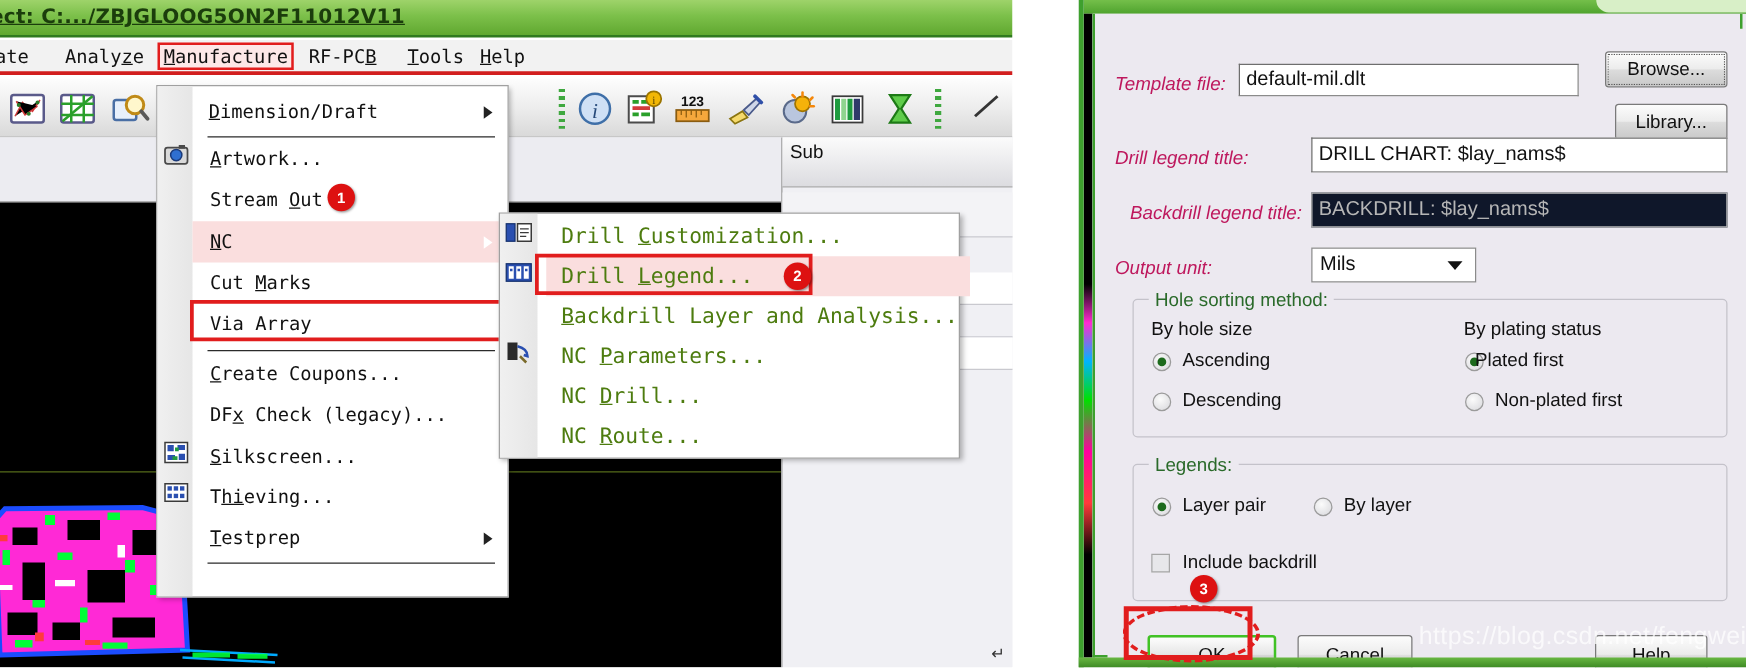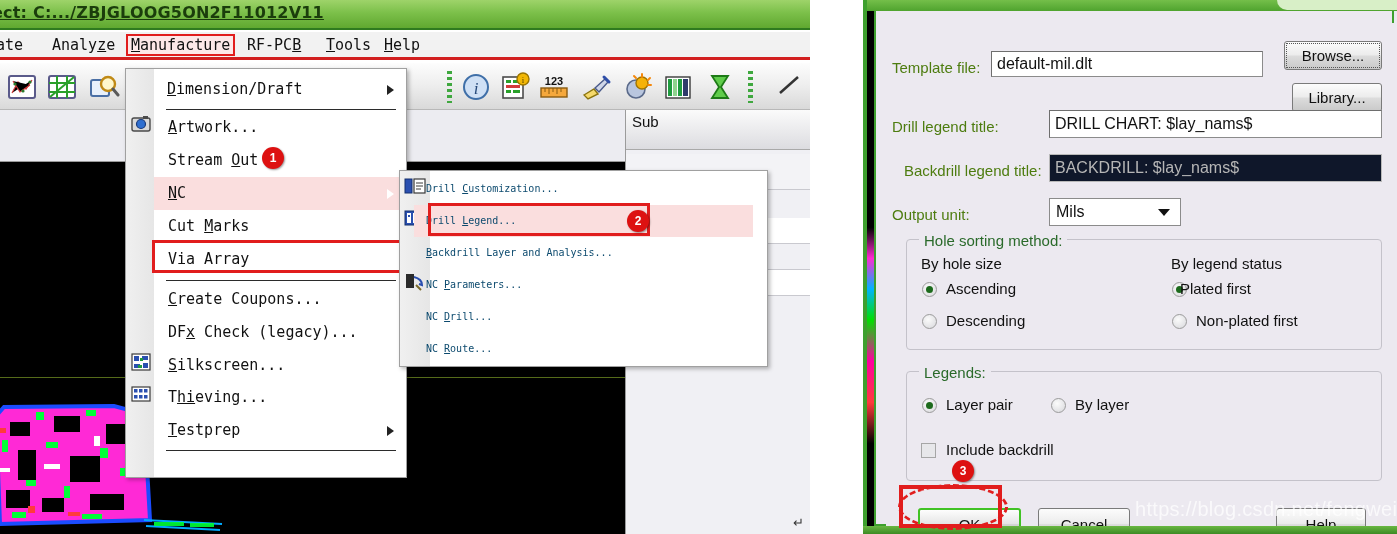--- a/index.html
+++ b/index.html
@@ -151,23 +151,23 @@
     position:absolute; left:399px; top:170px; width:369px; height:197px;
     background:#ffffff; border:1px solid #a0a0a0;
     box-shadow:2px 2px 4px rgba(0,0,0,.28);
     z-index:50;
   }
   #nc-gutter {
     position:absolute; left:0; top:0; width:30px; height:100%;
     background:linear-gradient(to right,#f0f0f0,#e6e6e6);
   }
   .si {
-    position:absolute; left:14px; width:339px; height:32px;
+    position:absolute; left:37px; width:339px; height:32px;
     font-family:"DejaVu Sans Mono", monospace;
-    font-size:10px; color:#0c4a6e; line-height:32px;
+    font-size:17px; color:#4d7c0f; line-height:32px;
     padding-left:12px; white-space:nowrap;
   }
   .si .mn { text-decoration:underline; }
   #si-drill-legend { background:#fadede; }
   #dl-hl {
     position:absolute; left:28px; top:32px; width:222px; height:33px;
     border:3px solid #e11d1d; z-index:55; pointer-events:none;
   }
 
   
@@ -211,21 +211,21 @@
   
   #dlg-sliver {
     position:absolute; left:0; top:11px; width:7px; height:515px;
     background:linear-gradient(to bottom,#000 0%,#000 42%,#ff2bd0 48%,#00b4ff 54%,
       #00e000 60%,#ff00a0 68%,#ff3b3b 76%,#000 84%,#000 100%);
   }
 
   .dlg-label {
     position:absolute;
     font-family:"Liberation Sans", sans-serif;
-    font-size:15px; color:#4d7c0f; white-space:nowrap;
+    font-size:15px; color:#be185d; white-space:nowrap;font-style:italic;
   }
   .tfield {
     position:absolute; background:#ffffff;
     border:1px solid #8b8b8b;
     border-top-color:#6e6e6e; border-left-color:#6e6e6e;
     font-family:"Liberation Sans", sans-serif;
     font-size:16px; color:#111;
     padding:2px 5px; line-height:normal;
     display:flex; align-items:center;
   }
@@ -684,21 +684,21 @@
 
       <div class="gbox" style="left:20px; top:216px; width:476px; height:111px;"></div>
       <div class="gbox-title" style="left:33px; top:209px;">Hole sorting method:</div>
 
       <div class="rlabel" style="left:35px; top:232px;">By hole size</div>
       <div class="radio on" style="left:36px; top:259px;"></div>
       <div class="rlabel" style="left:60px; top:257px;">Ascending</div>
       <div class="radio" style="left:36px; top:291px;"></div>
       <div class="rlabel" style="left:60px; top:289px;">Descending</div>
 
-      <div class="rlabel" style="left:285px; top:232px;">By legend status</div>
+      <div class="rlabel" style="left:285px; top:232px;">By plating status</div>
       <div class="radio on" style="left:286px; top:259px;"></div>
       <div class="rlabel" style="left:294px; top:257px;text-align:right;">Plated first</div>
       <div class="radio" style="left:286px; top:291px;"></div>
       <div class="rlabel" style="left:310px; top:289px;">Non-plated first</div>
 
       <div class="gbox" style="left:20px; top:348px; width:476px; height:110px;"></div>
       <div class="gbox-title" style="left:33px; top:341px;">Legends:</div>
 
       <div class="radio on" style="left:36px; top:375px;"></div>
       <div class="rlabel" style="left:60px; top:373px;">Layer pair</div>

